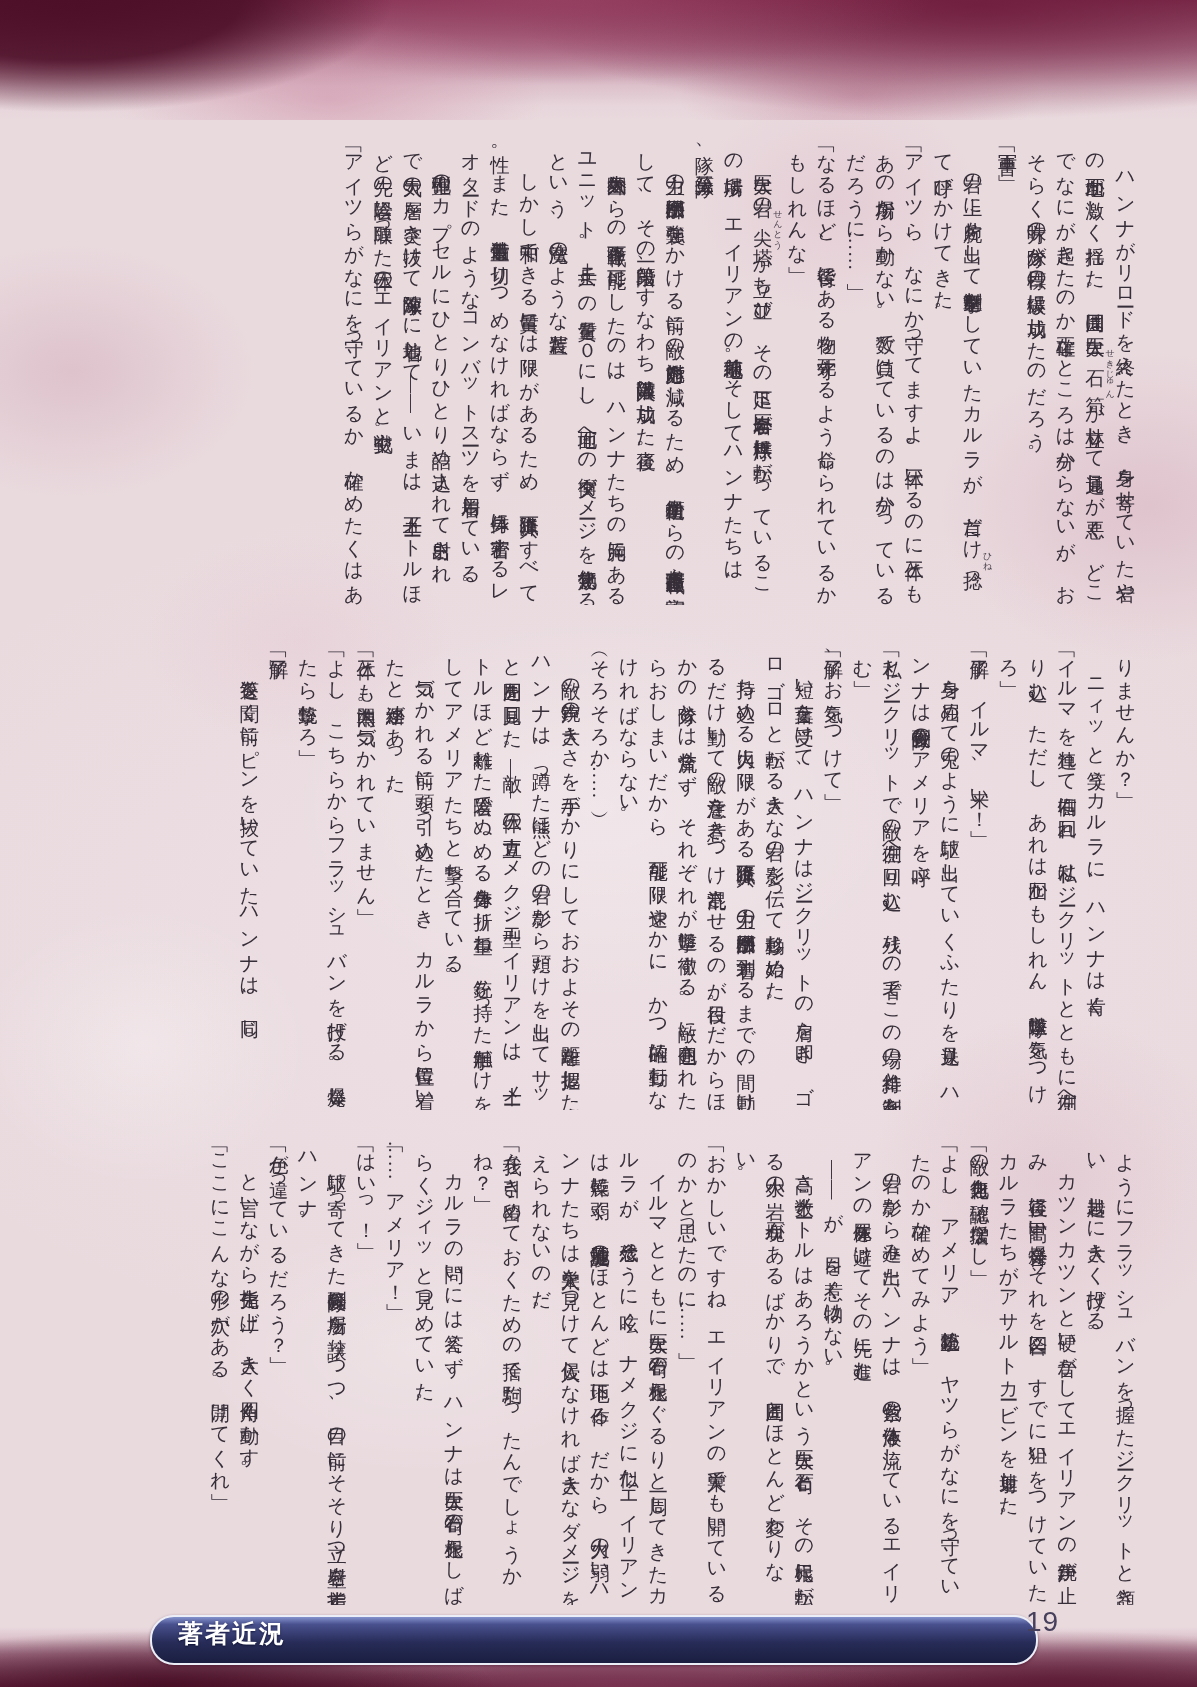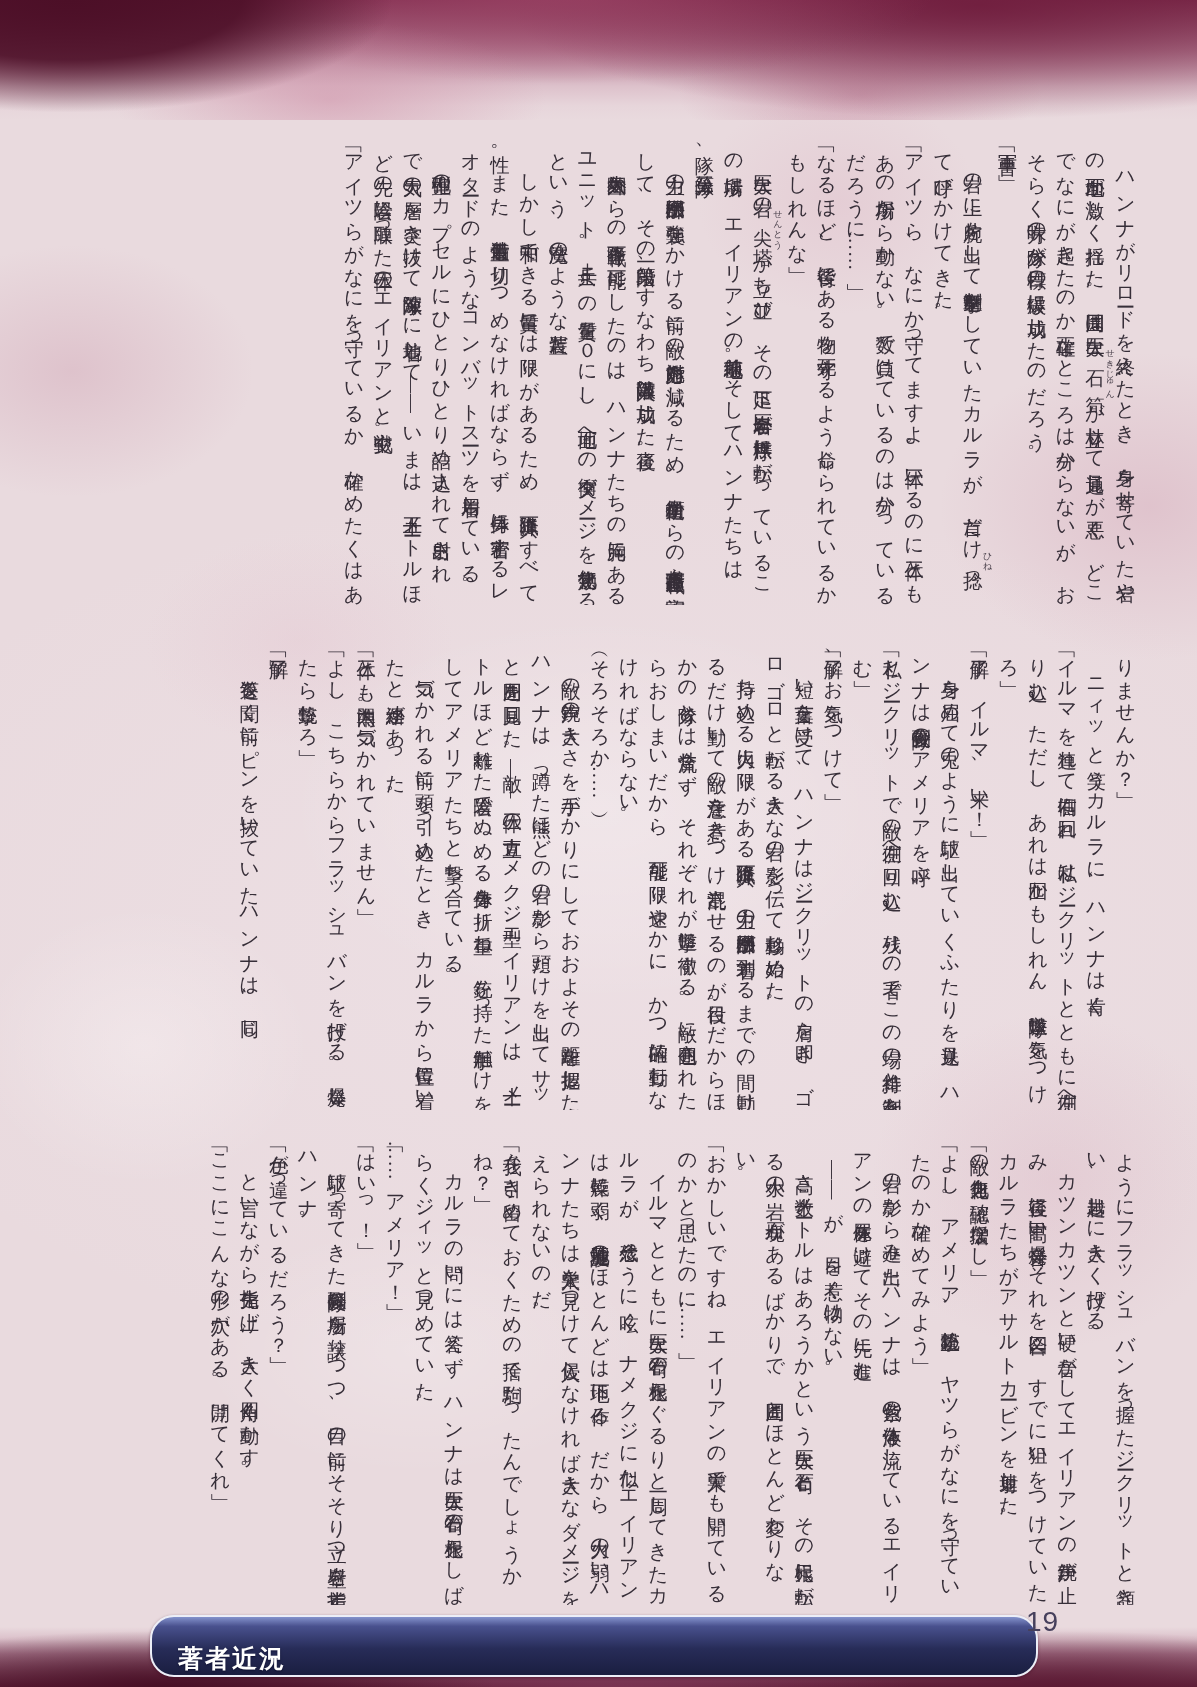--- a/index.html
+++ b/index.html
@@ -52,24 +52,24 @@
     text-align:start;
   }
   .vblock p.para{margin:0;padding:0;}
   ruby rt{font-size:9px;letter-spacing:0;color:#4a414c;}
   #block-0{top:140px;}
   #block-1{top:645px;}
   #block-2{top:1140px;}
 
   
   .status-bar{
-    position:absolute;left:150px;top:1615px;width:888px;height:62px;
+    position:absolute;left:150px;top:1615px;width:888px;height:50px;
     border:2px solid #eceef7;border-radius:24px;box-sizing:border-box;
     background:linear-gradient(to bottom,#8492cc 0%,#49518e 16%,#272c58 55%,#1a1e40 100%);
-    display:flex;align-items:flex-end;
+    display:flex;align-items:flex-start;
     box-shadow:0 1px 3px rgba(60,10,35,.5);
   }
   .status-label{
     color:#ffffff;font-weight:bold;font-size:25px;letter-spacing:2px;
     font-family:"Liberation Sans","DejaVu Sans",sans-serif;
     padding:0 26px 0 26px;white-space:nowrap;
     text-shadow:0 1px 2px rgba(0,0,30,.6);
   }
   .status-text{
     color:#ffffff;

